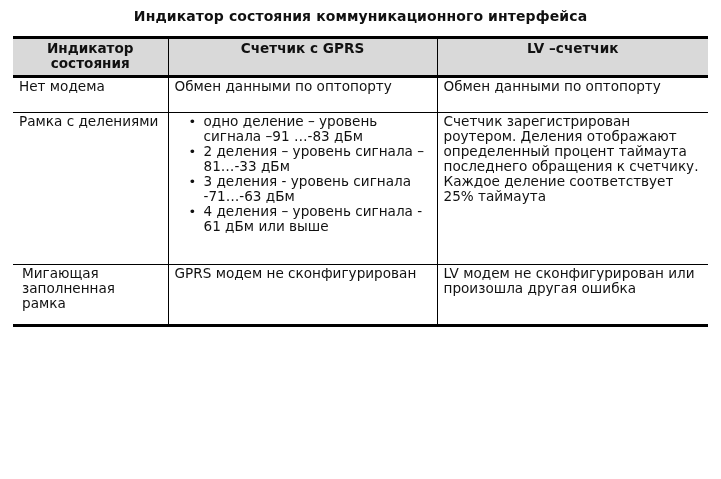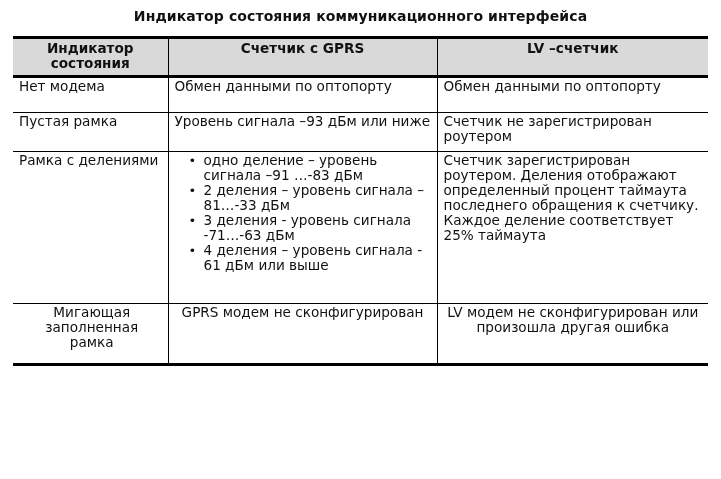--- a/index.html
+++ b/index.html
@@ -24,21 +24,21 @@
       padding: 2px 6px 0 6px; height: 34px;
       border-top: 3px solid #000; border-bottom: 3px solid #000;
       border-left: 1px solid #000;
     }
     table.status th:first-child { border-left: none; }
     table.status td {
       vertical-align: top; padding: 1px 6px 0 6px; text-align: left;
       border-left: 1px solid #000; border-bottom: 1px solid #000;
     }
     table.status td:first-child { border-left: none; }
-    table.status tr.last td { border-bottom: 3px solid #000; text-align: center; }
+    table.status tr.last td { border-bottom: 3px solid #000; }
     .r1 td { height: 33px; }
     .r2 td { height: 37px; }
     .r3 td { height: 150px; margin-left: 25px; }
     .r4 td { height: 104px; }
     .r5 td { height: 58px; }
     .r4 td:first-child, .r5 td:first-child { padding-left: 9px; }
     ul.bullets { margin: 0; padding: 0 0 0 18px; list-style: none; }
     ul.bullets li { position: relative; padding-left: 11px; }
     ul.bullets li .dot {
       position: absolute; left: -4px; top: 0; font-size: 13px;
@@ -61,25 +61,20 @@
       <th>Счетчик с GPRS</th>
       <th>LV –счетчик</th>
     </tr>
   </thead>
   <tbody>
     <tr class="r1">
       <td>Нет модема</td>
       <td>Обмен данными по оптопорту</td>
       <td>Обмен данными по оптопорту</td>
     </tr>
-    <tr class="r2">
-      <td>Пустая рамка</td>
-      <td>Уровень сигнала –93 дБм или ниже</td>
-      <td>Счетчик не зарегистрирован роутером</td>
-    </tr>
     <tr class="r3">
       <td>Рамка с делениями</td>
       <td>
         <ul class="bullets">
           <li><span class="dot">•</span><span>одно деление – уровень сигнала –91 …-83 дБм</span></li>
           <li><span class="dot">•</span><span>2 деления – уровень сигнала –81…-33 дБм</span></li>
           <li><span class="dot">•</span><span>3 деления  - уровень сигнала -71…-63 дБм</span></li>
           <li><span class="dot">•</span><span>4 деления – уровень сигнала - 61 дБм или выше</span></li>
         </ul>
       </td>

